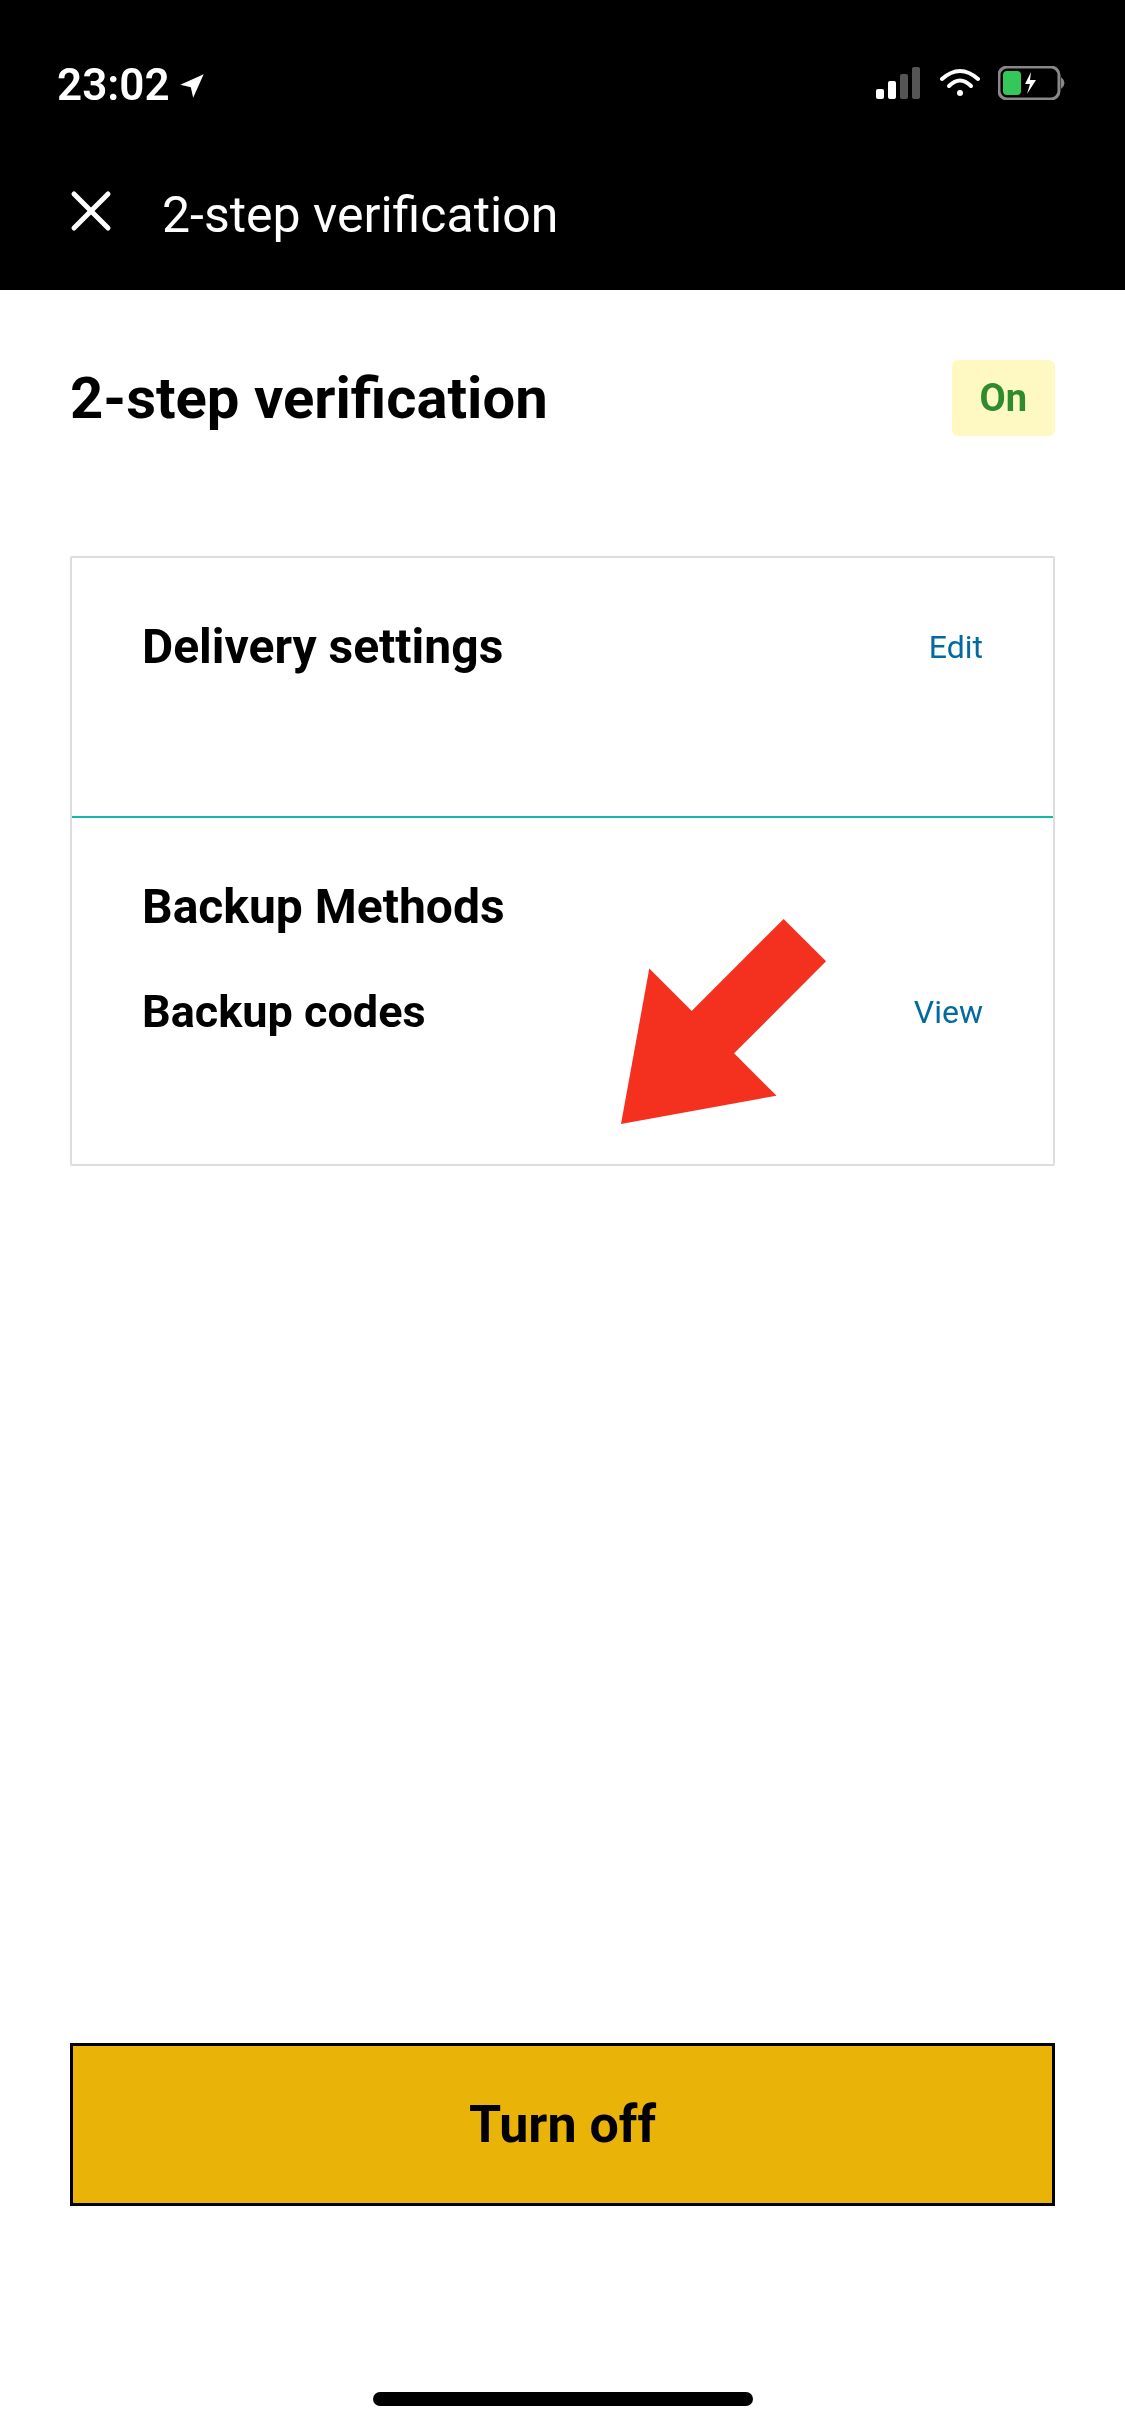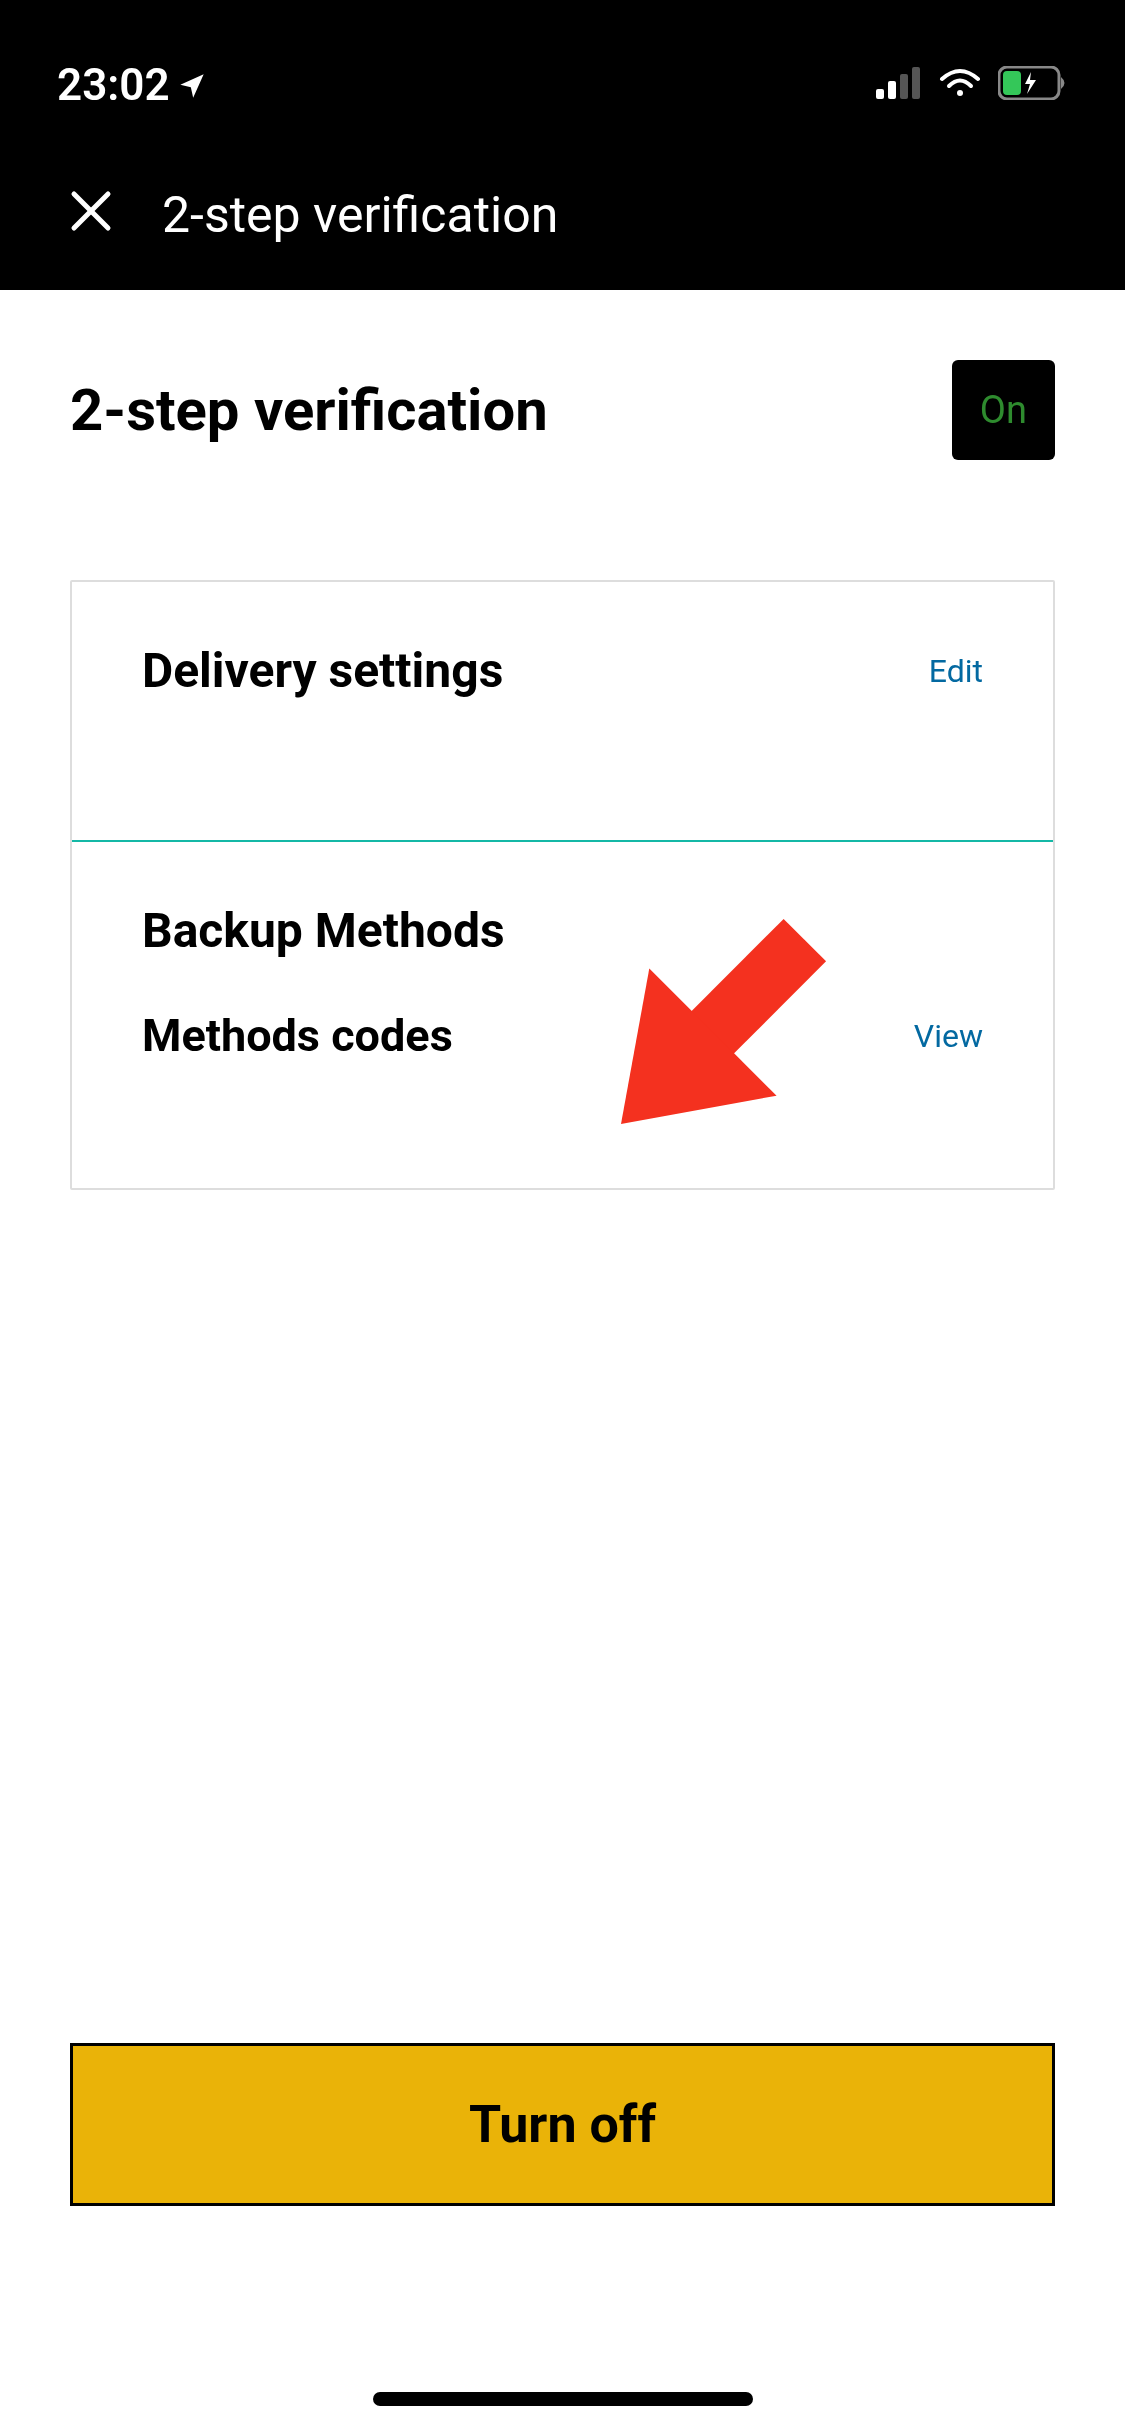--- a/index.html
+++ b/index.html
@@ -63,25 +63,25 @@
       align-items: center;
       justify-content: space-between;
       margin-bottom: 120px;
     }
     .page-title {
       font-size: 58px;
       font-weight: 700;
       color: #000000;
     }
     .status-badge {
-      background: #000000;
+      background: #fef9c3;
       color: #2e8b2e;
       font-size: 38px;
-      font-weight: 400;
-      padding: 28px 28px;
+      font-weight: 700;
+      padding: 16px 28px;
       border-radius: 6px;
     }
     .card {
       border: 2px solid #dddddd;
       border-radius: 2px;
     }
     .card-section {
       padding: 60px 70px 106px 70px;
     }
     .card-section + .card-section {
@@ -230,21 +230,21 @@
     <div class="card-section">
       <div class="section-header">
         <div class="section-title">Delivery settings</div>
         <div class="link-action">Edit</div>
       </div>
     </div>
 
     <div class="card-section">
       <div class="section-title">Backup Methods</div>
       <div class="sub-header">
-        <div class="sub-title">Methods codes</div>
+        <div class="sub-title">Backup codes</div>
         <div class="link-action">View</div>
       </div>
     </div>
   </div>
 </div>
 
 <div class="arrow-annotation">
   <svg width="300" height="300" viewBox="0 0 300 300">
     <g transform="rotate(45 130 130)">
       <rect x="100" y="10" width="60" height="140" fill="#f4311f"></rect>

